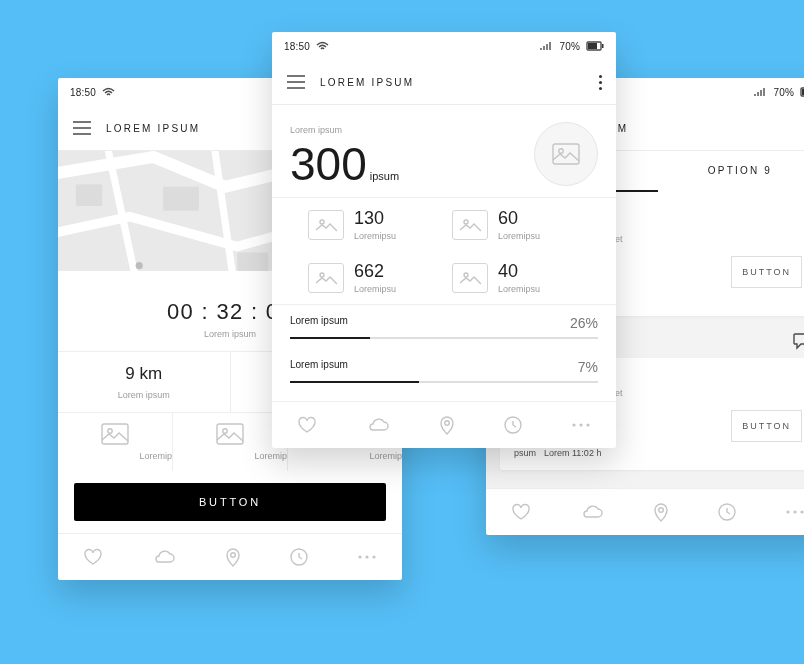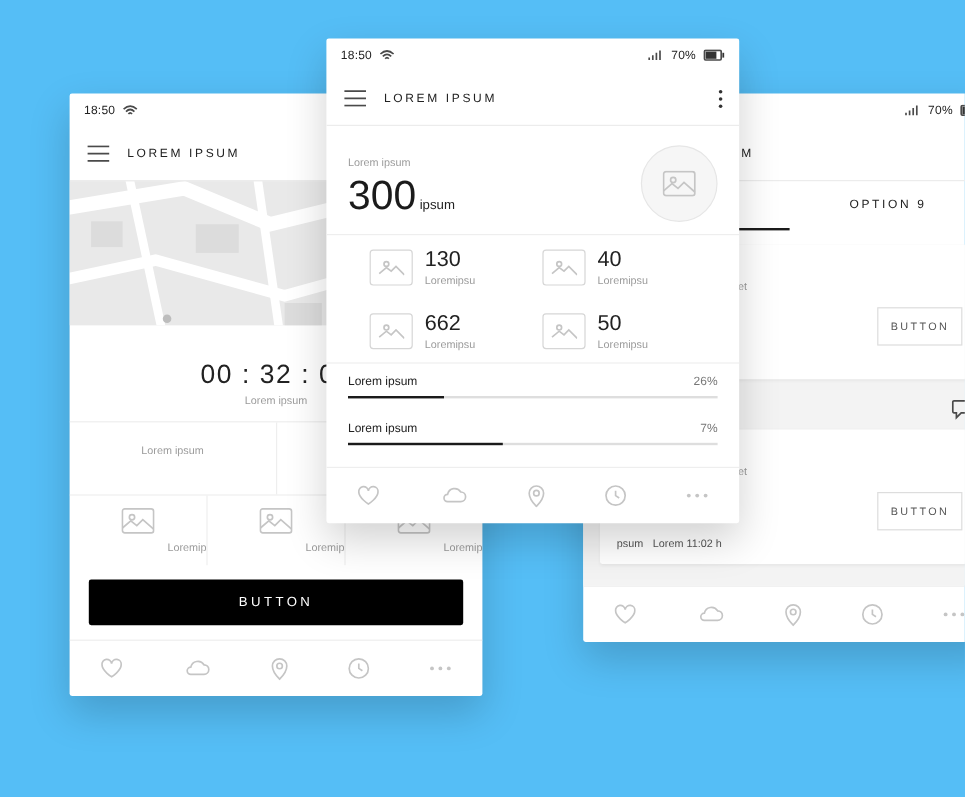--- a/index.html
+++ b/index.html
@@ -80,33 +80,33 @@
   }
 
   
   .nav{
     height:46px;border-top:1px solid #eee;display:flex;align-items:center;
     justify-content:space-around;
   }
 
   
   .hero{display:flex;align-items:center;justify-content:space-between;padding:16px 18px 10px;}
-  .hero .big{font-size:34px;font-weight:300;color:#1b1b1b;line-height:1;}
+  .hero .big{font-size:46px;font-weight:300;color:#1b1b1b;line-height:1;}
   .avatar{width:62px;height:62px;border-radius:50%;border:1px solid #e6e6e6;display:flex;align-items:center;justify-content:center;background:#f6f6f6;}
   .unit{font-size:11px;color:#222;font-weight:300;margin-left:3px;}
 
   .stat2{display:flex;padding:0 28px;}
   .sbox{flex:1;display:flex;align-items:center;gap:10px;padding:10px 8px;}
   .sbox .sv{font-size:18px;font-weight:300;color:#222;}
   .sbox .sl{font-size:9px;color:#9b9b9b;margin-top:2px;text-align:right;}
   .sqph{width:34px;height:28px;border:1px solid #d6d6d6;border-radius:3px;display:flex;align-items:center;justify-content:center;}
 
   .prog{padding:10px 18px;}
   .prog .pl{font-size:10px;color:#222;margin-bottom:6px;display:flex;justify-content:space-between;}
-  .prog .pct{color:#777;font-size:10px;}
+  .prog .pct{color:#777;font-size:14px;}
   .bar{height:2px;background:#dedede;position:relative;}
   .bar .fill{position:absolute;left:0;top:0;bottom:0;background:#1b1b1b;}
 
   
   .tabs{display:flex;padding:0 8px;}
   .tab{flex:1;text-align:center;font-size:10px;letter-spacing:.22em;padding:14px 0;color:#222;}
   .tab.active{border-bottom:2px solid #1b1b1b;}
   .p3 .body{background:#f3f3f3;}
   .card{background:#fff;margin:12px 14px;padding:12px 14px;border-radius:2px;box-shadow:0 1px 3px rgba(0,0,0,.05);}
   .card .ct{font-size:12px;color:#222;margin-bottom:4px;}
@@ -180,20 +180,21 @@
     </svg>
   </div>
 
   <div class="pad center" style="border-bottom:1px solid #eee;">
     <div class="timer">00 : 32 : 00</div>
     <div class="sub">Lorem ipsum</div>
   </div>
 
   <div class="row" style="border-bottom:1px solid #eee;">
     <div class="cell">
+      <div class="val">9 km</div>
       <div class="lbl">Lorem ipsum</div>
     </div>
     <div class="cell">
       <div class="val">25</div>
       <div class="lbl">Lorem ipsum</div>
     </div>
   </div>
 
   <div class="grid3">
     <div class="g">
@@ -462,21 +463,21 @@
           </div>
     </div>
     <div class="sbox">
       <div class="sqph">
             <svg width="22" height="18">
               <circle class="ic-light" cx="7" cy="6" r="2"></circle>
               <path class="ic-light" d="M1 14l6-5 4 3 4-4 7 7"></path>
             </svg>
           </div>
       <div>
-            <div class="sv">40</div>
+            <div class="sv">60</div>
             <div class="sl">Loremipsu</div>
           </div>
     </div>
   </div>
   <div class="stat2">
     <div class="sbox">
       <div class="sqph">
             <svg width="22" height="18">
               <circle class="ic-light" cx="7" cy="6" r="2"></circle>
               <path class="ic-light" d="M1 14l6-5 4 3 4-4 7 7"></path>
@@ -488,21 +489,21 @@
           </div>
     </div>
     <div class="sbox">
       <div class="sqph">
             <svg width="22" height="18">
               <circle class="ic-light" cx="7" cy="6" r="2"></circle>
               <path class="ic-light" d="M1 14l6-5 4 3 4-4 7 7"></path>
             </svg>
           </div>
       <div>
-            <div class="sv">50</div>
+            <div class="sv">40</div>
             <div class="sl">Loremipsu</div>
           </div>
     </div>
   </div>
 
   <div class="hr"></div>
 
   <div class="prog">
     <div class="pl">
           <span>Lorem ipsum</span>

